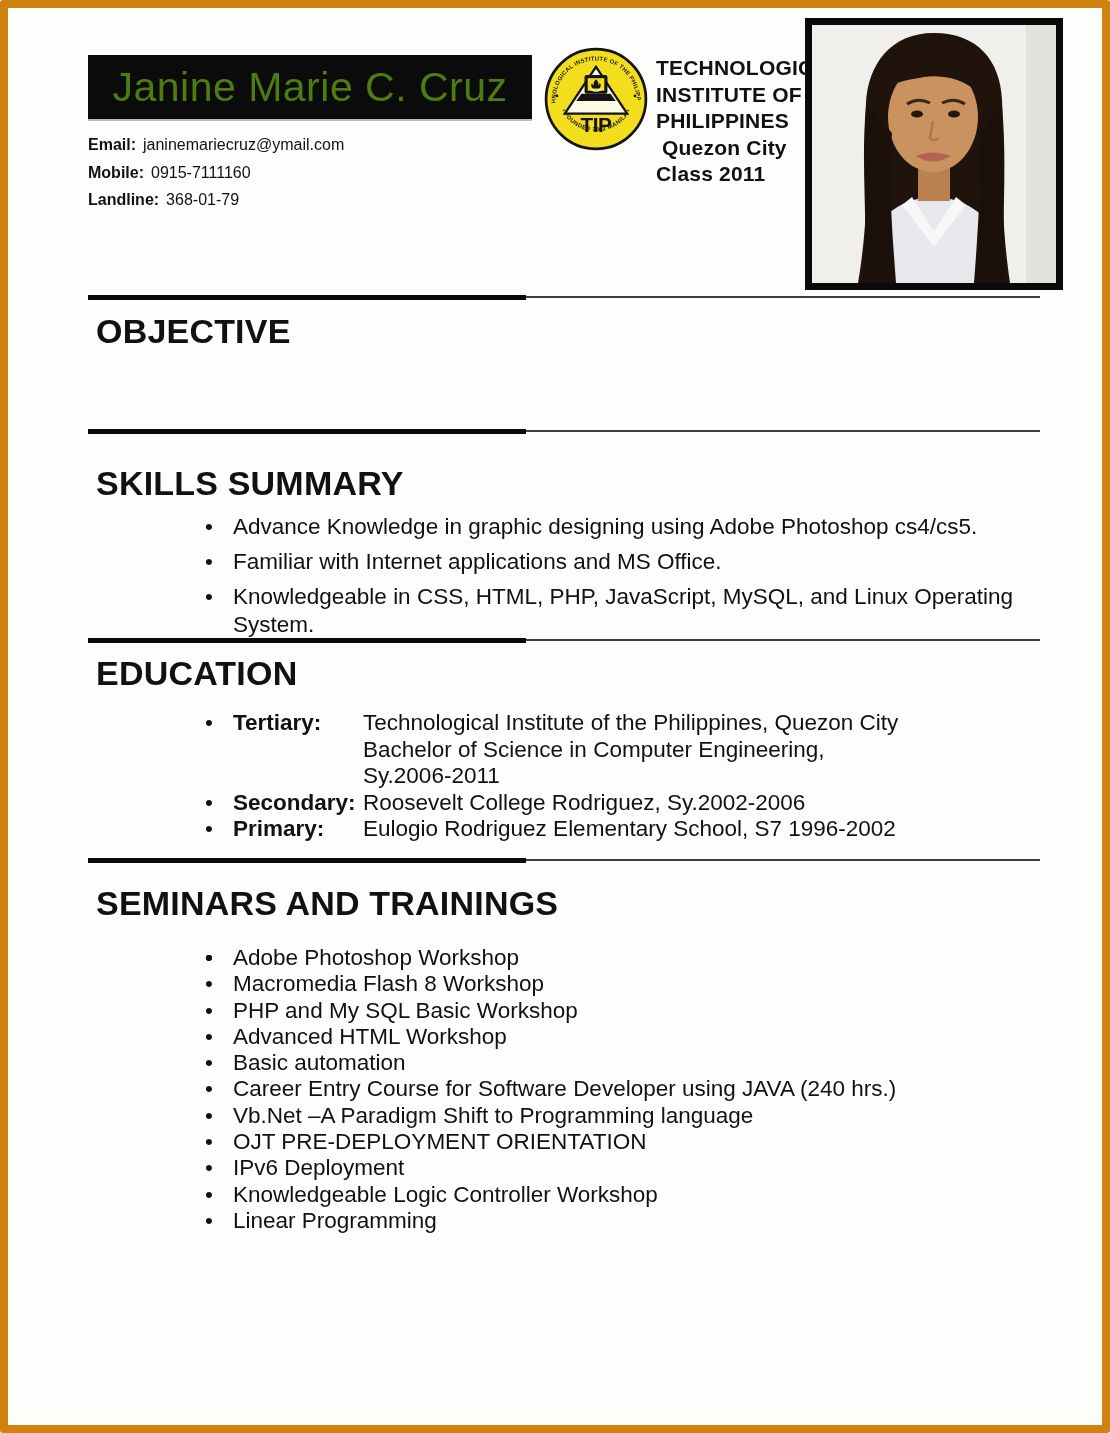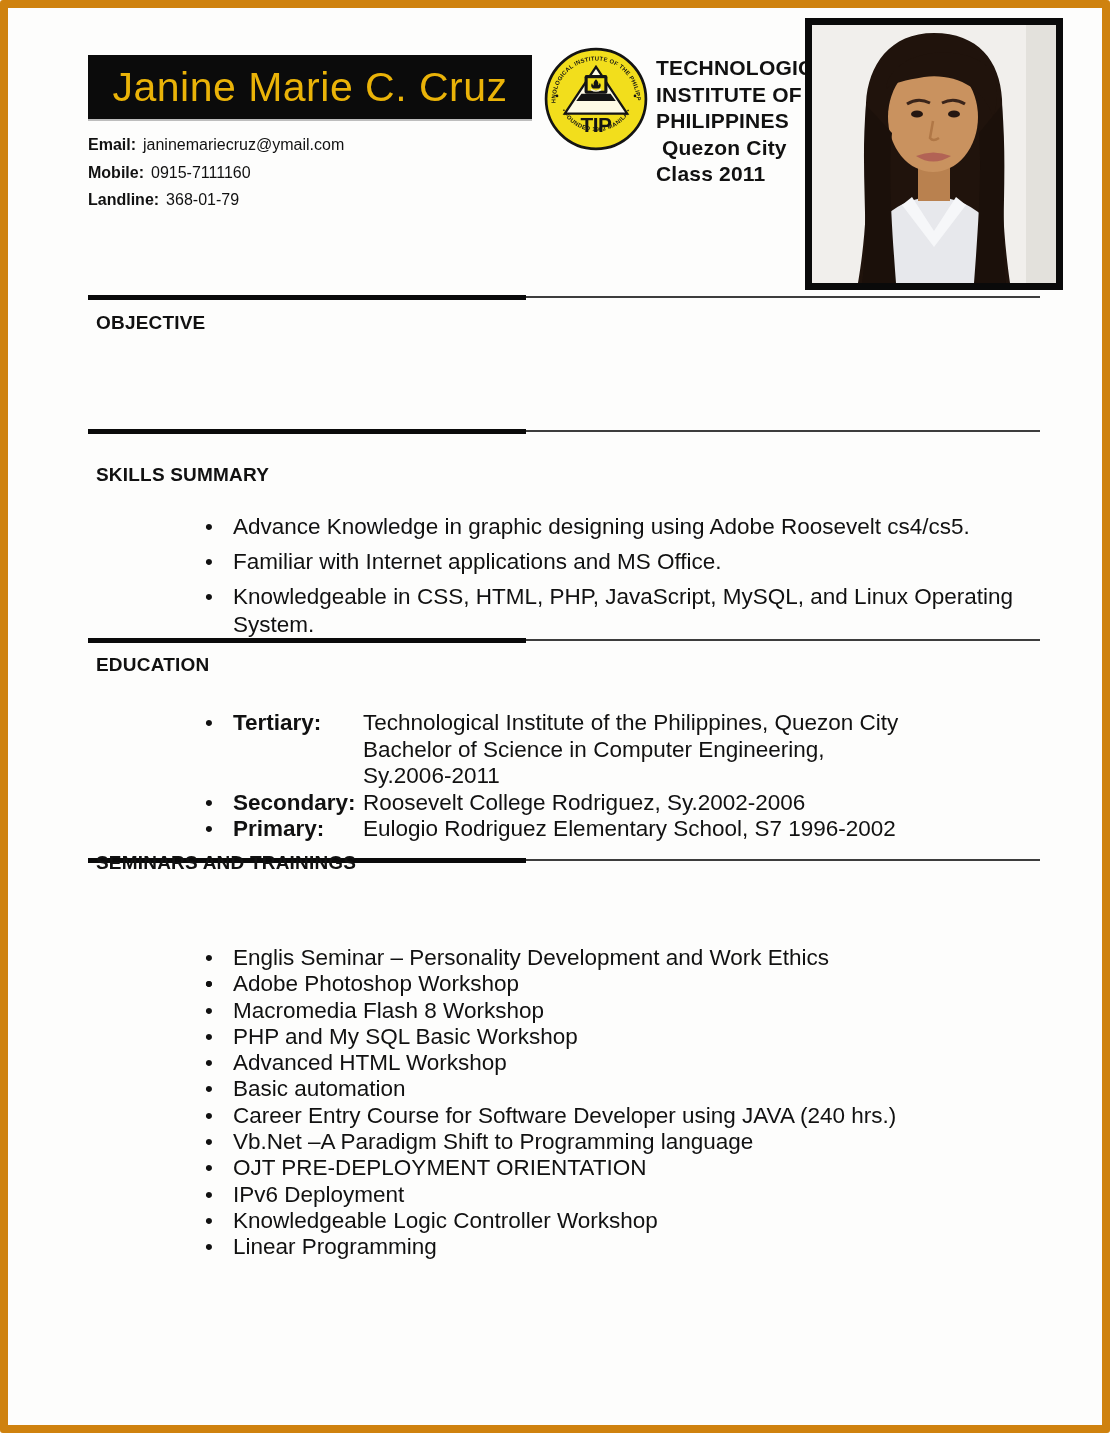--- a/index.html
+++ b/index.html
@@ -13,41 +13,41 @@
     box-sizing:border-box;
   }
   .abs{position:absolute;}
 
   
   .name-bar{
     left:80px;top:47px;width:444px;height:64px;background:#0B0B0B;
     display:flex;align-items:center;justify-content:center;
     box-shadow:0 2px 0 rgba(0,0,0,.25);
   }
-  .name-bar span{color:#eab308;font-size:41px;letter-spacing:.5px;white-space:nowrap;}
+  .name-bar span{color:#4d7c0f;font-size:41px;letter-spacing:.5px;white-space:nowrap;}
   .contact{left:80px;top:123px;font-size:16px;line-height:27.5px;}
   .contact .c-line{white-space:nowrap;}
   .contact b{margin-right:7px;}
   .logo{left:536px;top:39px;width:104px;height:104px;}
   .inst{
     left:648px;top:47px;font-weight:bold;font-size:21px;line-height:26.5px;
     white-space:pre-wrap;letter-spacing:.2px;
   }
   .photo{
     left:797px;top:10px;width:258px;height:272px;border:7px solid #0a0a0a;
     box-sizing:border-box;background:#f1efec;
   }
   .photo svg{display:block;width:100%;height:100%;}
 
   
   .divider{left:80px;width:952px;height:6px;display:flex;align-items:center;}
   .divider .thick{width:46%;height:5px;background:#0a0a0a;}
   .divider .thin{flex:1;height:2px;background:#3d3d3d;}
 
-  .heading{left:88px;font-size:19px;font-weight:bold;letter-spacing:.2px;white-space:nowrap;}
+  .heading{left:88px;font-size:34px;font-weight:bold;letter-spacing:.2px;white-space:nowrap;}
 
   .objective-text{
     left:80px;top:356px;width:950px;font-size:22.5px;line-height:31px;
     text-align:justify;text-indent:80px;
   }
 
   ul.blist{margin:0;padding:0;list-style:none;}
   .b-item{position:relative;padding-left:39px;font-size:22.5px;}
   .b-item .bullet{position:absolute;left:11px;top:0;}
   .skills{left:186px;top:505px;width:846px;}
@@ -140,21 +140,21 @@
   <div class="abs heading" style="top:304px;">OBJECTIVE</div>
 
   <div class="abs divider" style="top:420px;">
       <div class="thick"></div>
       <div class="thin"></div>
     </div>
 
   <div class="abs heading" style="top:456px;">SKILLS SUMMARY</div>
   <ul class="abs blist skills">
 
-      <li class="b-item"><span class="bullet">•</span><span>Advance Knowledge in graphic designing using Adobe Roosevelt cs4/cs5.</span></li>
+      <li class="b-item"><span class="bullet">•</span><span>Advance Knowledge in graphic designing using Adobe Photoshop cs4/cs5.</span></li>
 
       <li class="b-item"><span class="bullet">•</span><span>Familiar with Internet applications and MS Office.</span></li>
 
       <li class="b-item"><span class="bullet">•</span><span>Knowledgeable in CSS, HTML, PHP, JavaScript, MySQL, and Linux Operating System.</span></li>
     </ul>
 
   <div class="abs divider" style="top:629px;">
       <div class="thick"></div>
       <div class="thin"></div>
     </div>
@@ -181,24 +181,24 @@
         <span class="edu-level">Primary:</span>
         <span class="edu-detail">Eulogio Rodriguez Elementary School, S7 1996-2002</span>
       </div>
     </div>
 
   <div class="abs divider" style="top:849px;">
       <div class="thick"></div>
       <div class="thin"></div>
     </div>
 
-  <div class="abs heading" style="top:844px;">SEMINARS AND TRAININGS</div>
+  <div class="abs heading" style="top:876px;">SEMINARS AND TRAININGS</div>
   <ul class="abs blist seminars">
 
-      <li class="b-item"><span class="bullet">•</span><span>Englis Seminar – Personality Development and Work Ethics</span></li>
+      <li class="b-item"><span class="bullet">•</span></li>
 
       <li class="b-item"><span class="bullet">•</span></li>
 
       <li class="b-item"><span class="bullet">•</span><span>Adobe Photoshop Workshop</span></li>
 
       <li class="b-item"><span class="bullet">•</span><span>Macromedia Flash 8 Workshop</span></li>
 
       <li class="b-item"><span class="bullet">•</span><span>PHP and My SQL Basic Workshop</span></li>
 
       <li class="b-item"><span class="bullet">•</span><span>Advanced HTML Workshop</span></li>

